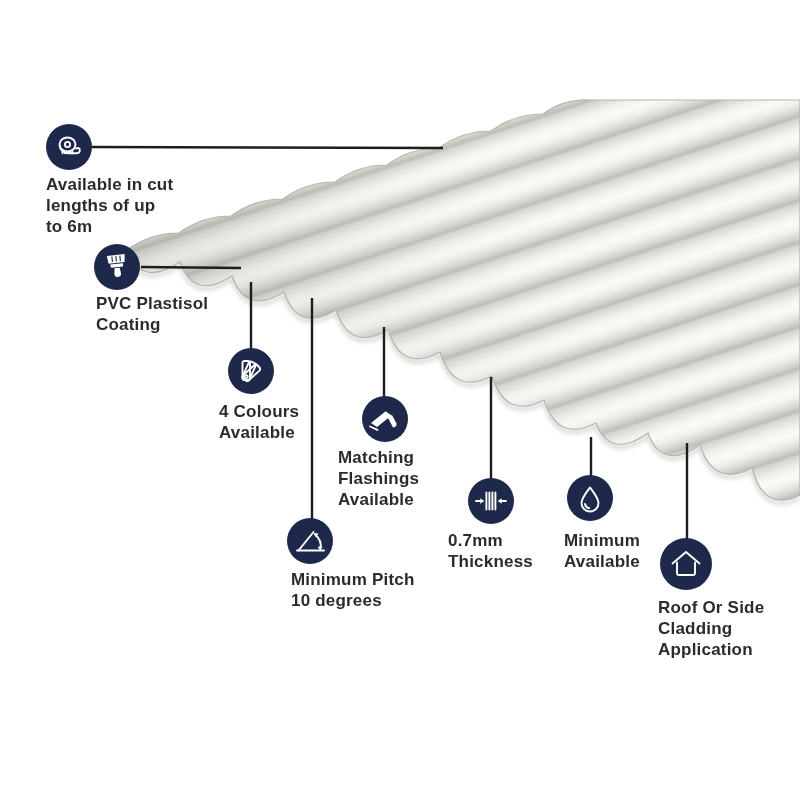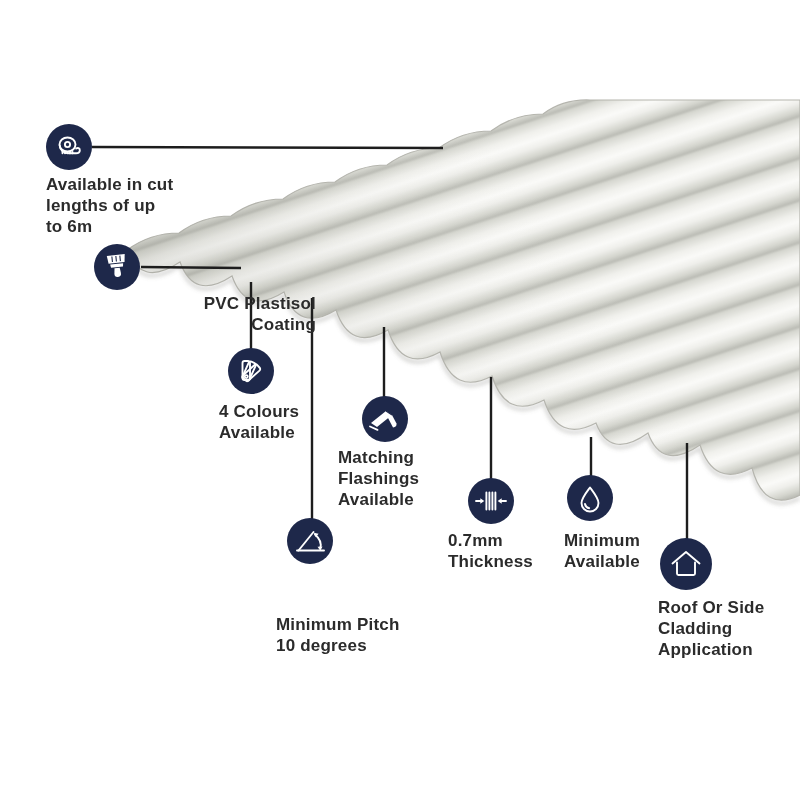--- a/index.html
+++ b/index.html
@@ -95,21 +95,21 @@
     <div class="badge" style="left:94px;top:244px;">
       <svg width="46" height="46" viewBox="-23 -23 46 46">
         <g transform="rotate(-6)">
           <path class="whf" d="M -9,-12 L 9,-12 L 8,-4.2 L -8,-4.2 Z"></path>
           <path d="M -4,-11 v5.5 M 0,-11 v5.5 M 4,-11 v5.5" stroke="#1e284a" stroke-width="1.1" fill="none"></path>
           <path class="whf" d="M -6.5,-3.2 L 6.5,-3.2 L 6,0.2 L -6,0.2 Z"></path>
           <path class="whf" d="M -2.6,1 L -3.3,6.5 Q -3.5,10 0,10 Q 3.5,10 3.3,6.5 L 2.6,1 Z"></path>
         </g>
       </svg>
     </div>
-    <div class="label" style="left:96px;top:293px;text-align:right;">PVC Plastisol
+    <div class="label" style="left:96px;top:293px;">PVC Plastisol
 Coating</div>
   </div>
 
   <div>
     <div class="badge" style="left:228px;top:348px;">
       <svg width="46" height="46" viewBox="-23 -23 46 46">
         <rect class="wht" stroke-width="1.7" x="-8.5" y="-10" width="7.5" height="19" rx="2" transform="rotate(48 -4.75 6.5)"></rect>
         <rect class="wht" stroke-width="1.7" x="-8.5" y="-10" width="7.5" height="19" rx="2" transform="rotate(24 -4.75 6.5)"></rect>
         <rect class="wht" stroke-width="1.7" x="-8.5" y="-10" width="7.5" height="19" rx="2"></rect>
         <circle class="wht" stroke-width="1.2" cx="-4.75" cy="5.6" r="1.5"></circle>
@@ -136,21 +136,21 @@
   <div>
     <div class="badge" style="left:287px;top:518px;">
       <svg width="46" height="46" viewBox="-23 -23 46 46">
         <path class="wht" stroke-width="2" d="M -13,9.5 L 14,9.5"></path>
         <path class="wht" stroke-width="2" d="M -11.5,9.5 L 3.5,-9"></path>
         <path class="wht" stroke-width="1.7" d="M 5,-6.5 Q 12.5,0 10.2,7"></path>
         <path class="whf" d="M 3.8,-8.2 L 8.6,-7.2 L 5.8,-3.8 Z"></path>
         <path class="whf" d="M 10.3,9.8 L 7.5,5.8 L 12.5,5.5 Z"></path>
       </svg>
     </div>
-    <div class="label" style="left:276px;top:569px;margin-top:45px;">Minimum Pitch
+    <div class="label" style="left:291px;top:569px;">Minimum Pitch
 10 degrees</div>
   </div>
 
   <div>
     <div class="badge" style="left:468px;top:478px;">
       <svg width="46" height="46" viewBox="-23 -23 46 46">
         <path class="wht" stroke-width="1.6" d="M -4.6,-8.5 V 8.5 M -1.6,-8.5 V 8.5 M 1.4,-8.5 V 8.5 M 4.4,-8.5 V 8.5"></path>
         <path class="wht" stroke-width="1.9" d="M -15,0 L -9,0"></path>
         <path class="whf" d="M -6.7,0 L -10.7,-2.7 L -10.7,2.7 Z"></path>
         <path class="wht" stroke-width="1.9" d="M 15,0 L 9,0"></path>

